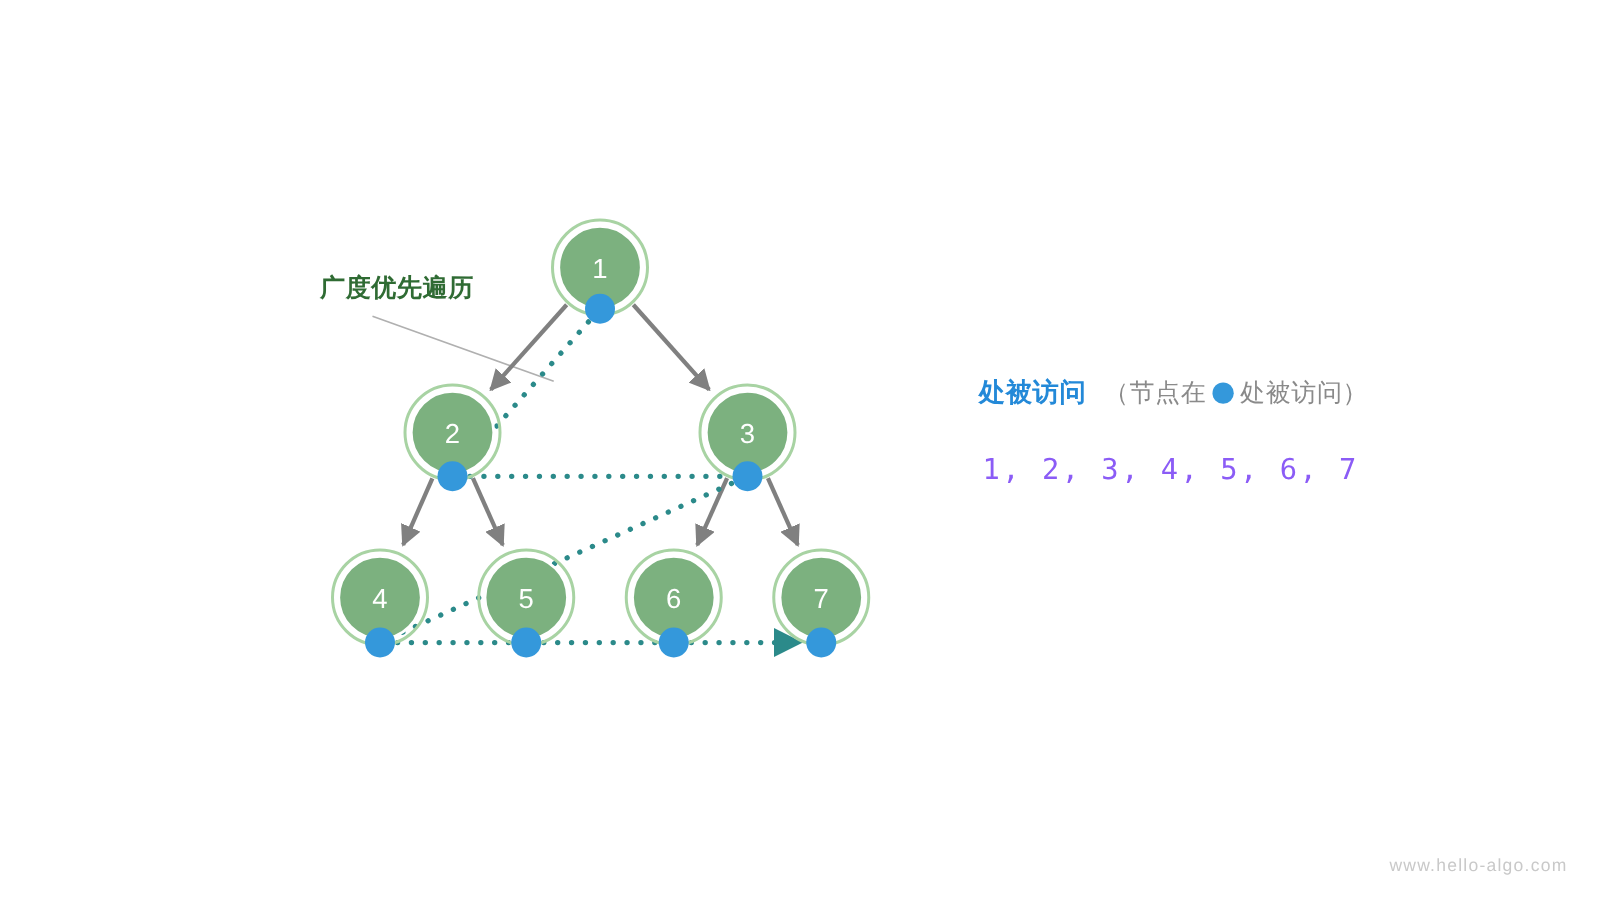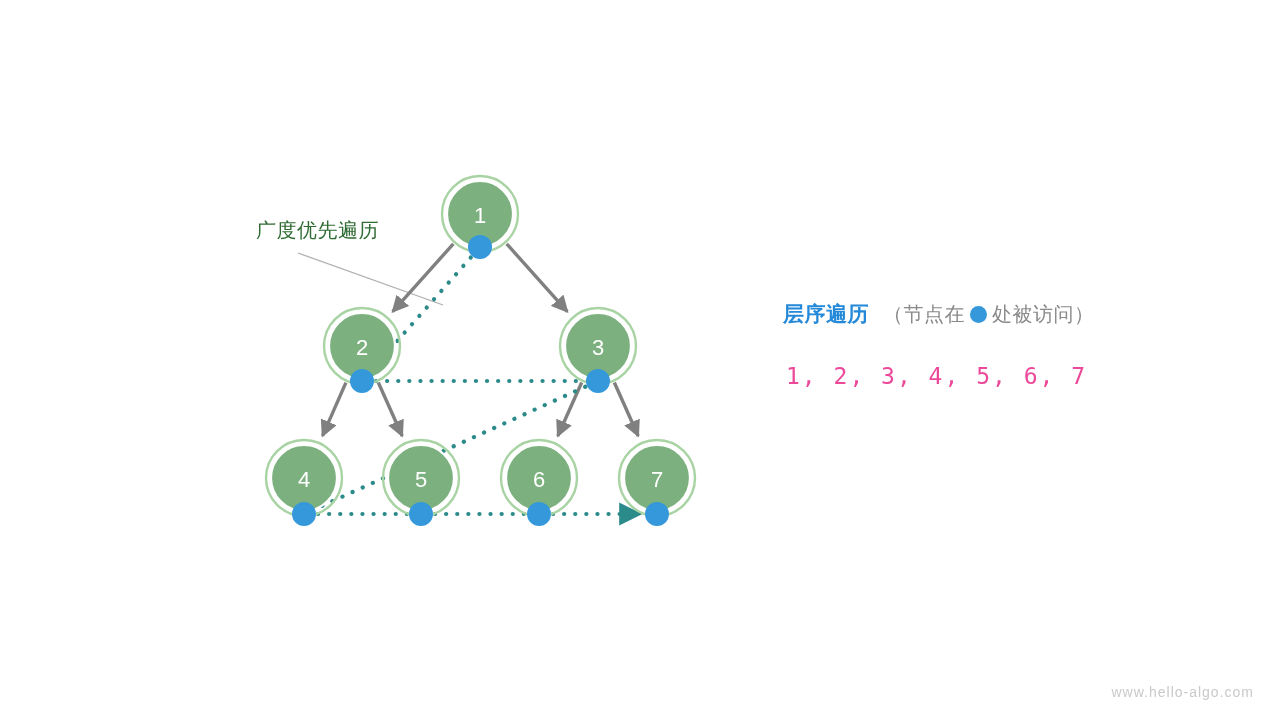--- a/index.html
+++ b/index.html
@@ -32,21 +32,21 @@
     font-size: 22px;
     fill: #ffffff;
     text-anchor: middle;
     dominant-baseline: central;
   }
   .bfs-annotation {
     position: absolute;
     left: 256px;
     top: 217px;
     font-size: 20px;
-    font-weight: normal;
+    font-weight: bold;
     color: #2f6b33;
     letter-spacing: 0.5px;
     white-space: nowrap;
   }
   .legend-block {
     position: absolute;
     left: 783px;
     top: 300px;
     white-space: nowrap;
   }
@@ -71,21 +71,21 @@
     background: #3498db;
     vertical-align: -2px;
     margin: 0 5px;
   }
   .sequence-line {
     position: absolute;
     left: 786px;
     top: 363px;
     font-family: "DejaVu Sans Mono", "Liberation Mono", monospace;
     font-size: 23px;
-    color: #ec4899;
+    color: #8b5cf6;
     letter-spacing: 2px;
     white-space: nowrap;
   }
   .watermark {
     position: absolute;
     right: 26px;
     bottom: 20px;
     font-family: Liberation Sans, sans-serif;
     font-size: 14px;
     color: #c9c9c9;
@@ -173,20 +173,20 @@
         <circle cx="304" cy="514" r="12" fill="#3498db"></circle>
         <circle cx="421" cy="514" r="12" fill="#3498db"></circle>
         <circle cx="539" cy="514" r="12" fill="#3498db"></circle>
         <circle cx="657" cy="514" r="12" fill="#3498db"></circle>
       </g>
   </svg>
 
   <div class="bfs-annotation">广度优先遍历</div>
 
   <div class="legend-block">
-    <span class="legend-title">层序遍历</span><span class="legend-note">（节点在</span><span class="legend-dot"></span><span class="legend-note" style="margin-left:0">处被访问）</span>
+    <span class="legend-title">处被访问</span><span class="legend-note">（节点在</span><span class="legend-dot"></span><span class="legend-note" style="margin-left:0">处被访问）</span>
   </div>
 
   <div class="sequence-line">1, 2, 3, 4, 5, 6, 7</div>
 
   <div class="watermark">www.hello-algo.com</div>
 
 </div>
 
 </body></html>

